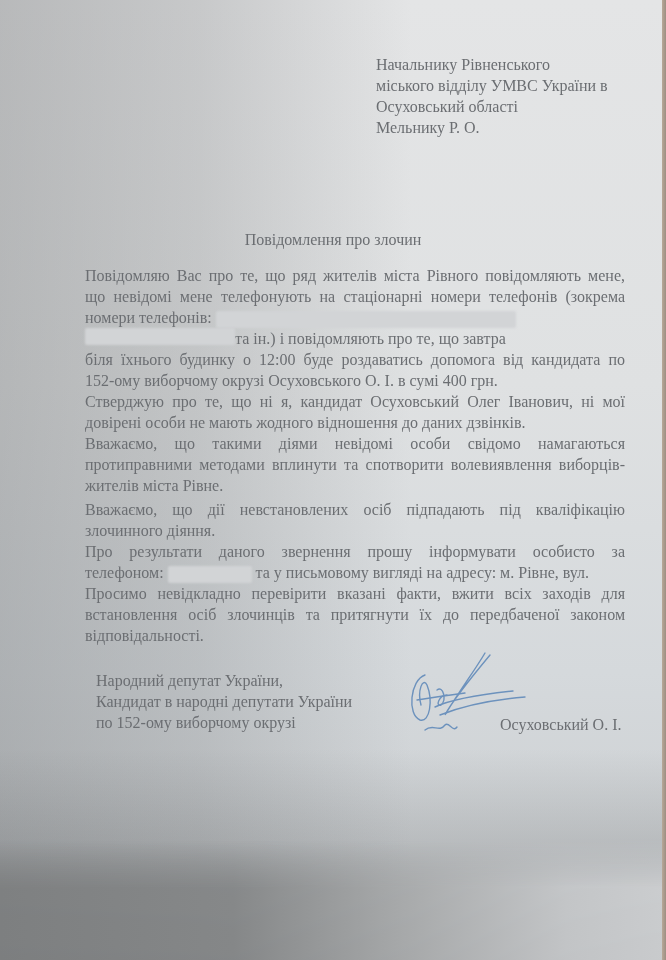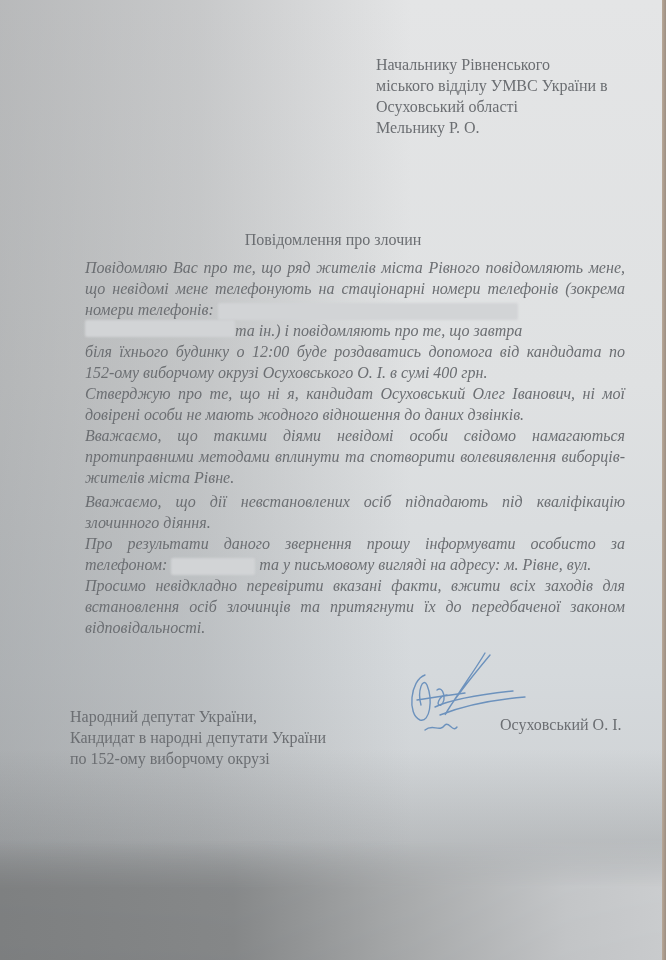--- a/index.html
+++ b/index.html
@@ -23,29 +23,29 @@
             mask-image:linear-gradient(180deg, transparent 0%, #000 40%);
   }
   .paper-edge {
     position:absolute; top:0; left:662px; width:4px; height:960px;
     background:linear-gradient(90deg,#b8a898,#9c8e82);
   }
   .text { color:#6b6e72; font-size:16px; line-height:21px; }
   .addressee { position:absolute; left:376px; top:54px; width:260px; }
   .addressee div { white-space:nowrap; }
   .title { position:absolute; left:0; top:229px; width:666px; text-align:center; }
-  .body { position:absolute; left:85px; top:257px; width:540px;font-style:italic; }
+  .body { position:absolute; left:85px; top:265px; width:540px; }
   .line { display:block; text-align:justify; text-align-last:justify; white-space:nowrap; }
   .line.last { text-align-last:left; }
   .redact {
     display:inline-block; background:#d2d4d6; border-radius:2px;
     height:17px; vertical-align:middle; filter:blur(1px);
   }
   .right-line { display:block; text-align:left; }
-  .sig-left { position:absolute; left:70px; top:670px; width:320px;margin-top:36px; }
+  .sig-left { position:absolute; left:96px; top:670px; width:320px; }
   .sig-left div { white-space:nowrap; }
   .sig-name { position:absolute; left:500px; top:714px; white-space:nowrap; }
   .signature { position:absolute; left:395px; top:645px; width:140px; height:95px; }
 </style>
 </head>
 <body>
 
 <div class="paper"></div>
 <div class="paper-bottom-shade"></div>
 <div class="paper-edge"></div>

